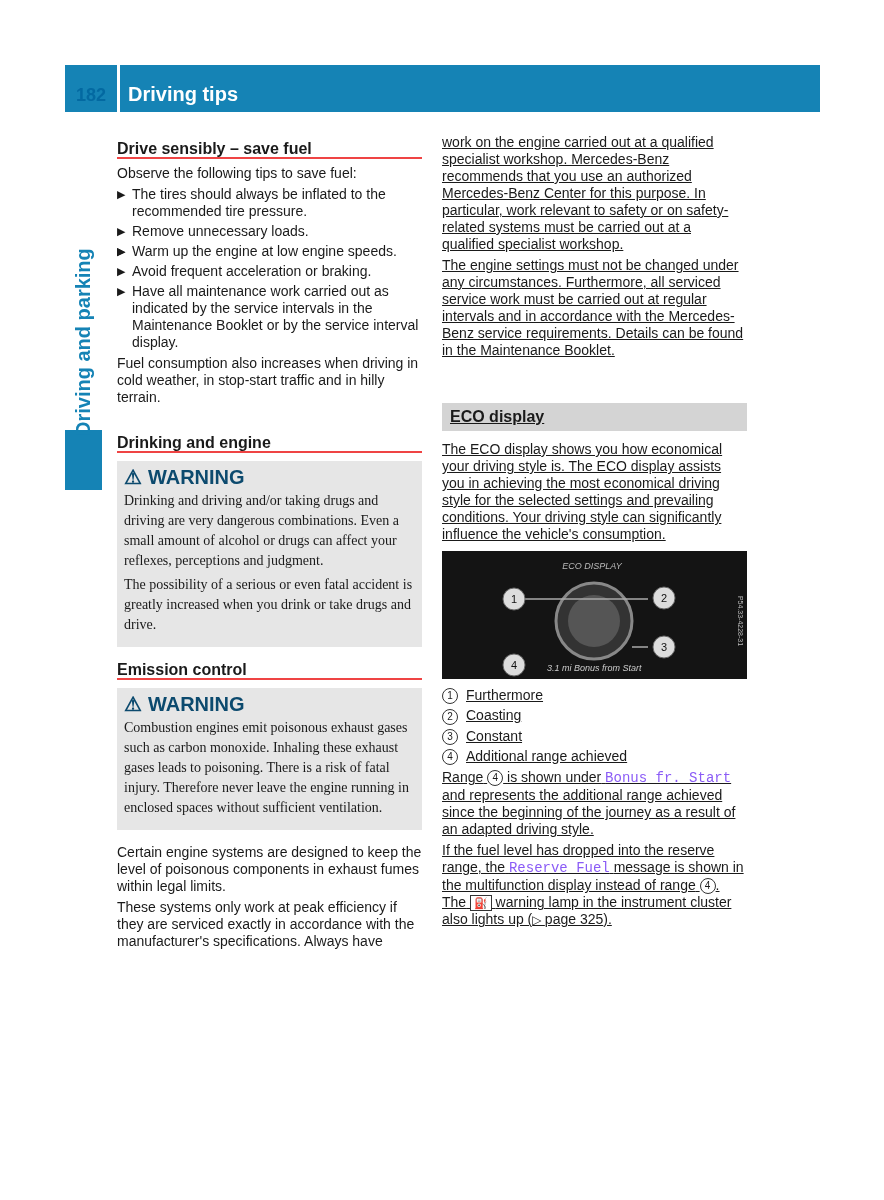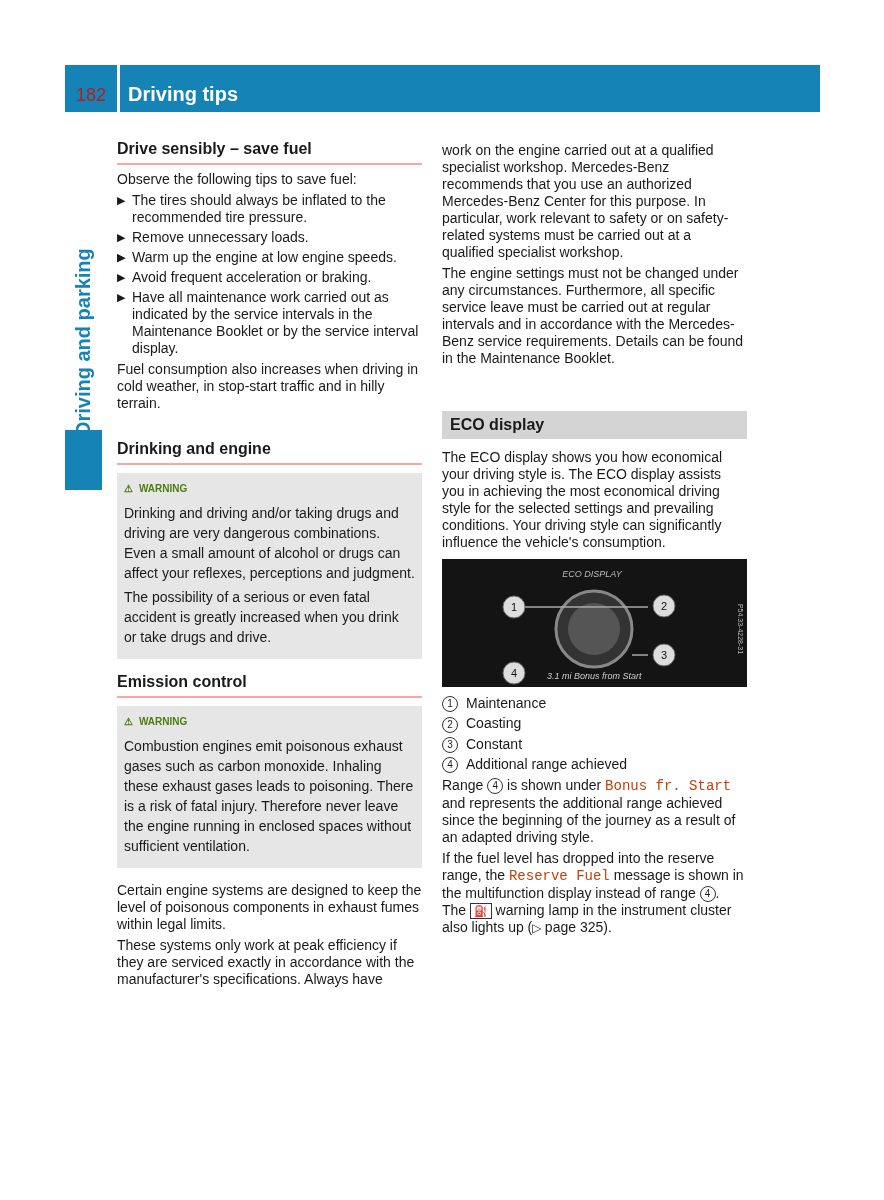--- a/index.html
+++ b/index.html
@@ -1,42 +1,42 @@
 <!DOCTYPE html>
 <html><head>
 <meta charset="utf-8">
 <style>
   html, body { margin: 0; padding: 0; background: #ffffff; }
   body { width: 884px; height: 1200px; position: relative; overflow: hidden;
          font-family: "Liberation Sans", sans-serif; color: #1a1a1a; }
   .header-bar { position: absolute; left: 65px; top: 65px; width: 755px; height: 47px; background: #1583b5; }
   .page-number { position: absolute; left: 65px; top: 65px; width: 52px; height: 47px;
-                 color: #b91c1c; font-weight: normal; font-size: 18px; line-height: 60px; text-align: center; }
+                 color: #0369a1; font-weight: bold; font-size: 18px; line-height: 60px; text-align: center; }
   .header-divider { position: absolute; left: 117px; top: 65px; width: 3px; height: 47px; background: #fff; }
   .header-title { position: absolute; left: 128px; top: 65px; height: 36px; color: #fff;
                   font-weight: bold; font-size: 20px; line-height: 58px; }
   .side-tab-fill { position: absolute; left: 65px; top: 430px; width: 37px; height: 60px; background: #1583b5; }
   .side-tab-label { position: absolute; left: 66px; top: 436px; width: 34px; height: 200px;
                     transform-origin: 0 0; transform: rotate(-90deg);
                     color: #1583b5; font-weight: bold; font-size: 20px; white-space: nowrap; line-height: 34px; }
   .col { position: absolute; font-size: 14px; line-height: 17px; }
   .col-left { left: 117px; top: 140px; width: 305px; }
-  .col-right { left: 442px; top: 142px; width: 305px; }
-  h2.sec { font-size: 16px; font-weight: bold; margin: 0 0 6px 0; padding-bottom: 6px;
-           border-bottom: 2px solid #fca5a5; }
+  .col-right { left: 442px; top: 134px; width: 305px; text-decoration: underline; }
+  h2.sec { font-size: 16px; font-weight: bold; margin: 0 0 6px 0; 
+           border-bottom: 2px solid #ef4444; }
   p { margin: 0 0 4px 0; }
   ul.tips { list-style: none; margin: 0 0 4px 0; padding: 0; }
   ul.tips li { position: relative; padding-left: 15px; margin-bottom: 3px; }
   ul.tips li .arrow { position: absolute; left: 0; top: 0; font-size: 11px; }
   .warn { background: #e6e6e6; padding: 6px 7px 8px 7px; margin: 8px 0 14px 0; font-size: 14px; line-height: 20px; }
-  .warn-head { color: #4d7c0f; font-weight: bold; font-size: 10px; margin-bottom: 4px; }
+  .warn-head { color: #0c4a6e; font-weight: bold; font-size: 20px; margin-bottom: 4px; }
   .warn-head .tri { display: inline-block; margin: 0 6px 0 0; }
-  .warn p { margin: 0 0 4px 0; }
+  .warn p { margin: 0 0 4px 0; font-family: Liberation Serif, serif; }
   .gray-head { background: #d4d4d4; font-weight: bold; font-size: 16px; padding: 3px 8px; height: 22px; line-height: 22px; margin: 44px 0 10px 0; }
-  .mono { font-family: "Liberation Mono", monospace; color: #c2410c; font-size: 14px; }
+  .mono { font-family: "Liberation Mono", monospace; color: #8b5cf6; font-size: 14px; }
   .eco-img { width: 305px; height: 128px; background: #111; position: relative; margin: 8px 0 8px 0; overflow: hidden; }
   .legend { list-style: none; padding: 0; margin: 0 0 4px 0; }
   .legend li { margin-bottom: 3px; }
   .circ { display: inline-block; width: 14px; height: 14px; border: 1px solid #333; border-radius: 50%;
           font-size: 10px; line-height: 14px; text-align: center; margin-right: 8px; vertical-align: middle; }
   .lamp { display: inline-block; border: 1px solid #333; font-size: 11px; padding: 0 3px; line-height: 14px; }
   .page-ref-arrow { font-size: 12px; }
 </style>
 </head>
 <body>
@@ -73,21 +73,21 @@
   <div class="warn">
     <div class="warn-head"><span class="tri">⚠</span><span>WARNING</span></div>
     <p>Combustion engines emit poisonous exhaust gases such as carbon monoxide. Inhaling these exhaust gases leads to poisoning. There is a risk of fatal injury. Therefore never leave the engine running in enclosed spaces without sufficient ventilation.</p>
   </div>
   <p>Certain engine systems are designed to keep the level of poisonous components in exhaust fumes within legal limits.</p>
   <p>These systems only work at peak efficiency if they are serviced exactly in accordance with the manufacturer's specifications. Always have</p>
 </div>
 
 <div class="col col-right">
   <p>work on the engine carried out at a qualified specialist workshop. Mercedes-Benz recommends that you use an authorized Mercedes-Benz Center for this purpose. In particular, work relevant to safety or on safety-related systems must be carried out at a qualified specialist workshop.</p>
-  <p>The engine settings must not be changed under any circumstances. Furthermore, all specific service leave must be carried out at regular intervals and in accordance with the Mercedes-Benz service requirements. Details can be found in the Maintenance Booklet.</p>
+  <p>The engine settings must not be changed under any circumstances. Furthermore, all serviced service work must be carried out at regular intervals and in accordance with the Mercedes-Benz service requirements. Details can be found in the Maintenance Booklet.</p>
 
   <div class="gray-head">ECO display</div>
   <p>The ECO display shows you how economical your driving style is. The ECO display assists you in achieving the most economical driving style for the selected settings and prevailing conditions. Your driving style can significantly influence the vehicle's consumption.</p>
 
   <div class="eco-img">
     <svg width="305" height="128" viewBox="0 0 305 128">
       <rect x="0" y="0" width="305" height="128" fill="#141414"></rect>
       <text x="150" y="18" fill="#bbb" font-size="9" text-anchor="middle" font-style="italic">ECO DISPLAY</text>
       <circle cx="152" cy="70" r="38" fill="#333" stroke="#888" stroke-width="3"></circle>
       <circle cx="152" cy="70" r="26" fill="#555"></circle>
@@ -100,21 +100,21 @@
       <circle cx="222" cy="96" r="11" fill="#ddd" stroke="#666"></circle>
       <text x="222" y="100" font-size="11" text-anchor="middle" fill="#111">3</text>
       <circle cx="72" cy="114" r="11" fill="#ddd" stroke="#666"></circle>
       <text x="72" y="118" font-size="11" text-anchor="middle" fill="#111">4</text>
       <text x="105" y="120" font-size="9" fill="#ccc" font-style="italic">3.1 mi Bonus from Start</text>
       <text x="296" y="70" font-size="7" fill="#bbb" text-anchor="middle" transform="rotate(90 296 70)">P54.33-4228-31</text>
     </svg>
   </div>
 
   <ul class="legend">
-    <li><span class="circ">1</span><span>Maintenance</span></li>
+    <li><span class="circ">1</span><span>Furthermore</span></li>
     <li><span class="circ">2</span><span>Coasting</span></li>
     <li><span class="circ">3</span><span>Constant</span></li>
     <li><span class="circ">4</span><span>Additional range achieved</span></li>
   </ul>
 
   <p>
     <span>Range</span>
     <span class="circ" style="margin:0">4</span>
     <span>is shown under</span>
     <span class="mono">Bonus fr. Start</span>

